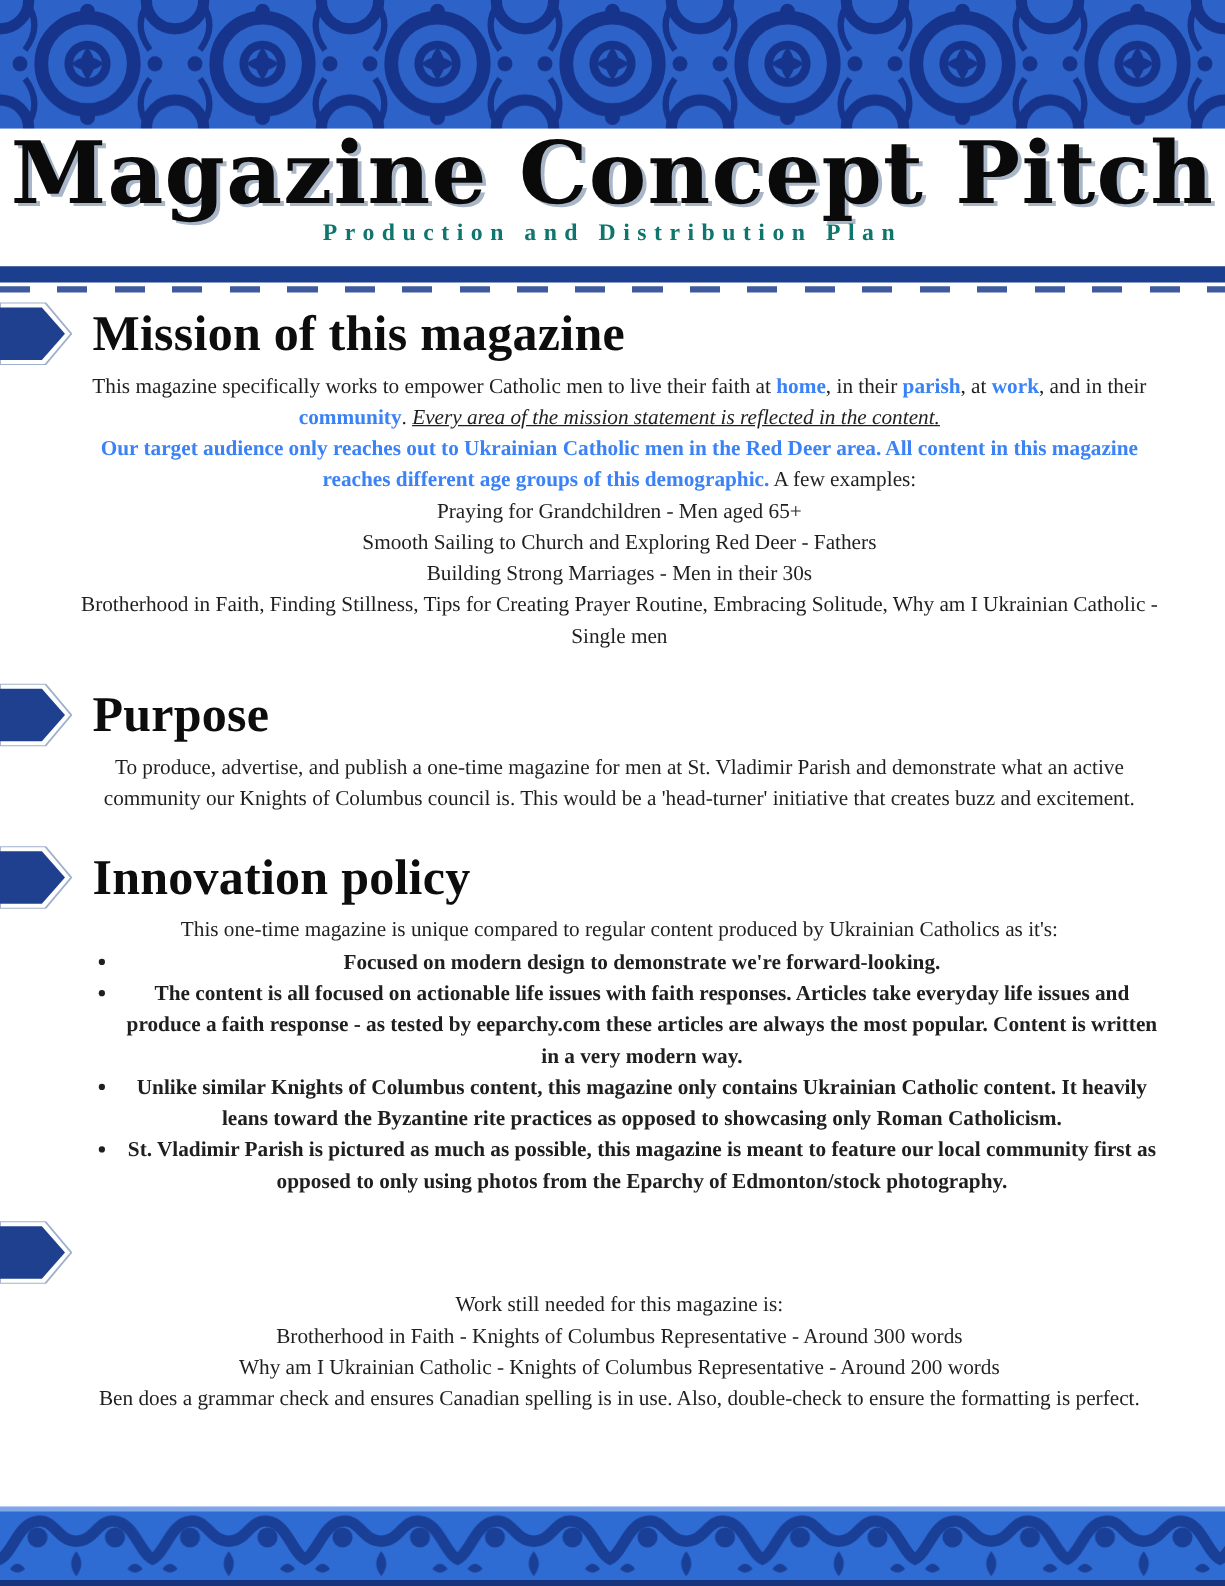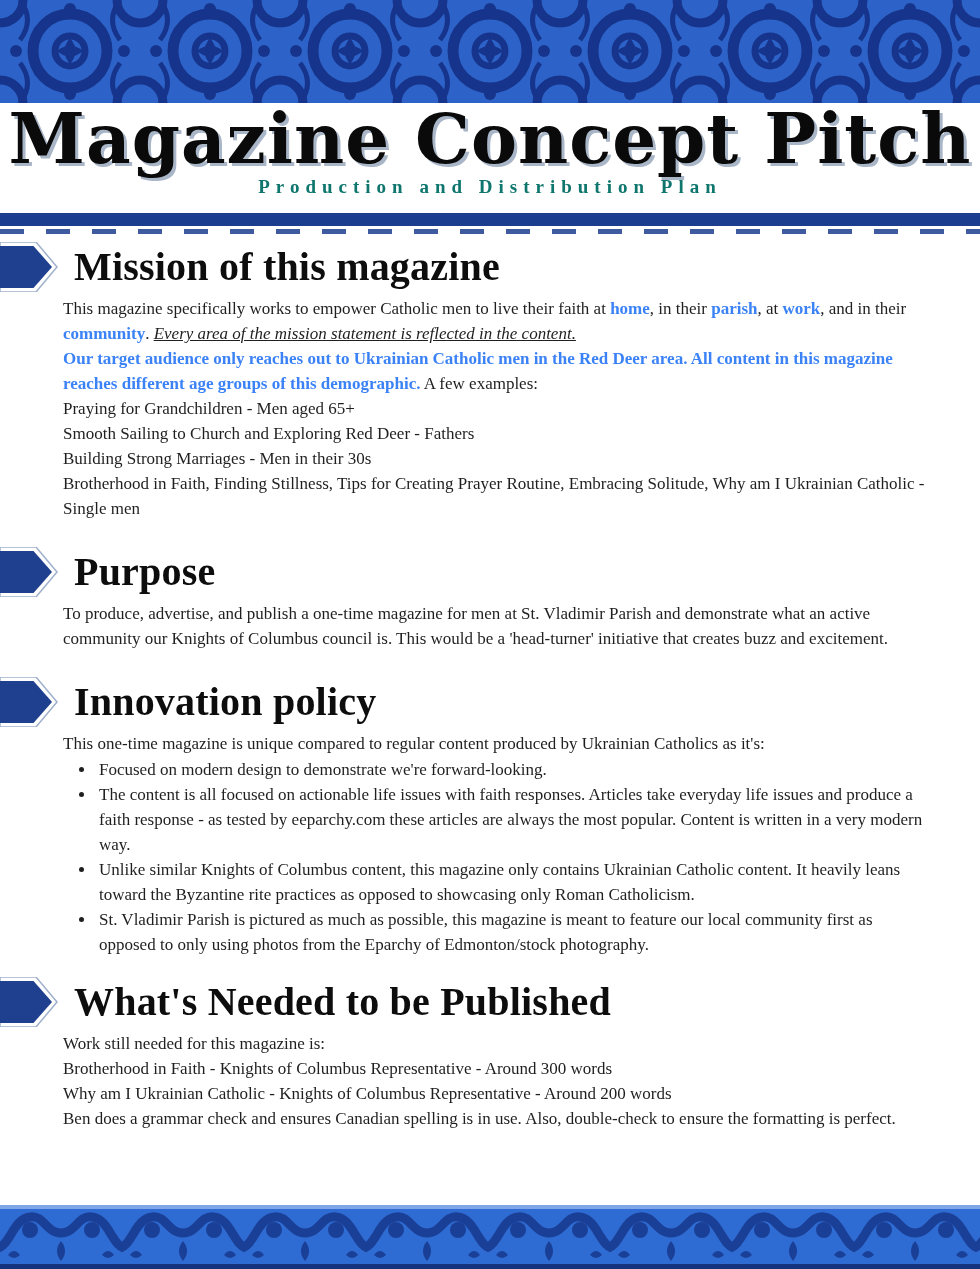--- a/index.html
+++ b/index.html
@@ -16,41 +16,41 @@
     text-shadow:3px 3px 0 #a9b6c8;
   }
   .page-subtitle{
     margin-top:8px;font-size:19px;font-weight:bold;letter-spacing:6px;color:#0f766e;
   }
   .navy-bar{height:13px;background:#1c3e8e;margin-top:15px;}
   .dash-strip{
     height:5px;margin-top:3px;opacity:.85;
     background-image:repeating-linear-gradient(90deg,#1c3e8e 0 24px,transparent 24px 46px);
   }
-  .content{padding:0 52px 0 0;}
+  .content{padding:0 52px 0 0;text-align:center;}
   section{margin:0;}
   .h-row{display:flex;align-items:center;margin:0 0 4px 0;}
   .h-row .arrow{flex:0 0 auto;display:block;}
   h2{
     margin:0 0 0 16px;font-size:40px;line-height:50px;font-weight:bold;color:#0d0d0d;
     font-family:"Liberation Serif", serif;letter-spacing:0.2px;
   }
   .sec-mission{margin-top:8px;}
   .sec-purpose{margin-top:26px;}
   .sec-innovation{margin-top:26px;}
   .sec-published{margin-top:20px;}
   .body, li{
     font-size:17px;line-height:25px;color:#1f1f1f;
   }
   .body{margin:0 0 0 63px;}
   p.body{margin-top:0;margin-bottom:0;}
   .gap-top{margin-top:24px;}
   b{font-weight:bold;color:#3b82f6;}
   i{font-style:italic;text-decoration:underline;}
-  ul{margin:1px 0 0 63px;padding-left:33px;}
+  ul{margin:1px 0 0 63px;padding-left:33px;font-weight:bold;}
   li{padding-left:3px;margin:0;}
   .band-bottom{position:absolute;left:0;bottom:0;width:980px;height:64px;display:block;}
 </style>
 </head>
 <body>
 
 <div class="page">
 
   <svg class="band-top" width="980" height="103" xmlns="http://www.w3.org/2000/svg">
     <defs>
@@ -134,21 +134,20 @@
         <li>St. Vladimir Parish is pictured as much as possible, this magazine is meant to feature our local community first as opposed to only using photos from the Eparchy of Edmonton/stock photography.</li>
       </ul>
     </section>
 
     <section class="sec-published">
       <div class="h-row">
         <svg class="arrow" width="58" height="50" viewBox="0 0 58 50" xmlns="http://www.w3.org/2000/svg">
           <polygon points="0,0 36,0 57,25 36,50 0,50" fill="#ffffff" stroke="#9fb0cc" stroke-width="1.5"></polygon>
           <polygon points="0,4 33.5,4 52,25 33.5,46 0,46" fill="#1e408f"></polygon>
         </svg>
-        <h2>What's Needed to be Published</h2>
       </div>
       <div class="body">Work still needed for this magazine is:</div>
       <div class="body">Brotherhood in Faith - Knights of Columbus Representative - Around 300 words</div>
       <div class="body">Why am I Ukrainian Catholic - Knights of Columbus Representative - Around 200 words</div>
       <div class="body">Ben does a grammar check and ensures Canadian spelling is in use. Also, double-check to ensure the formatting is perfect.</div>
     </section>
 
   </div>
 
   <svg class="band-bottom" width="980" height="64" xmlns="http://www.w3.org/2000/svg">

